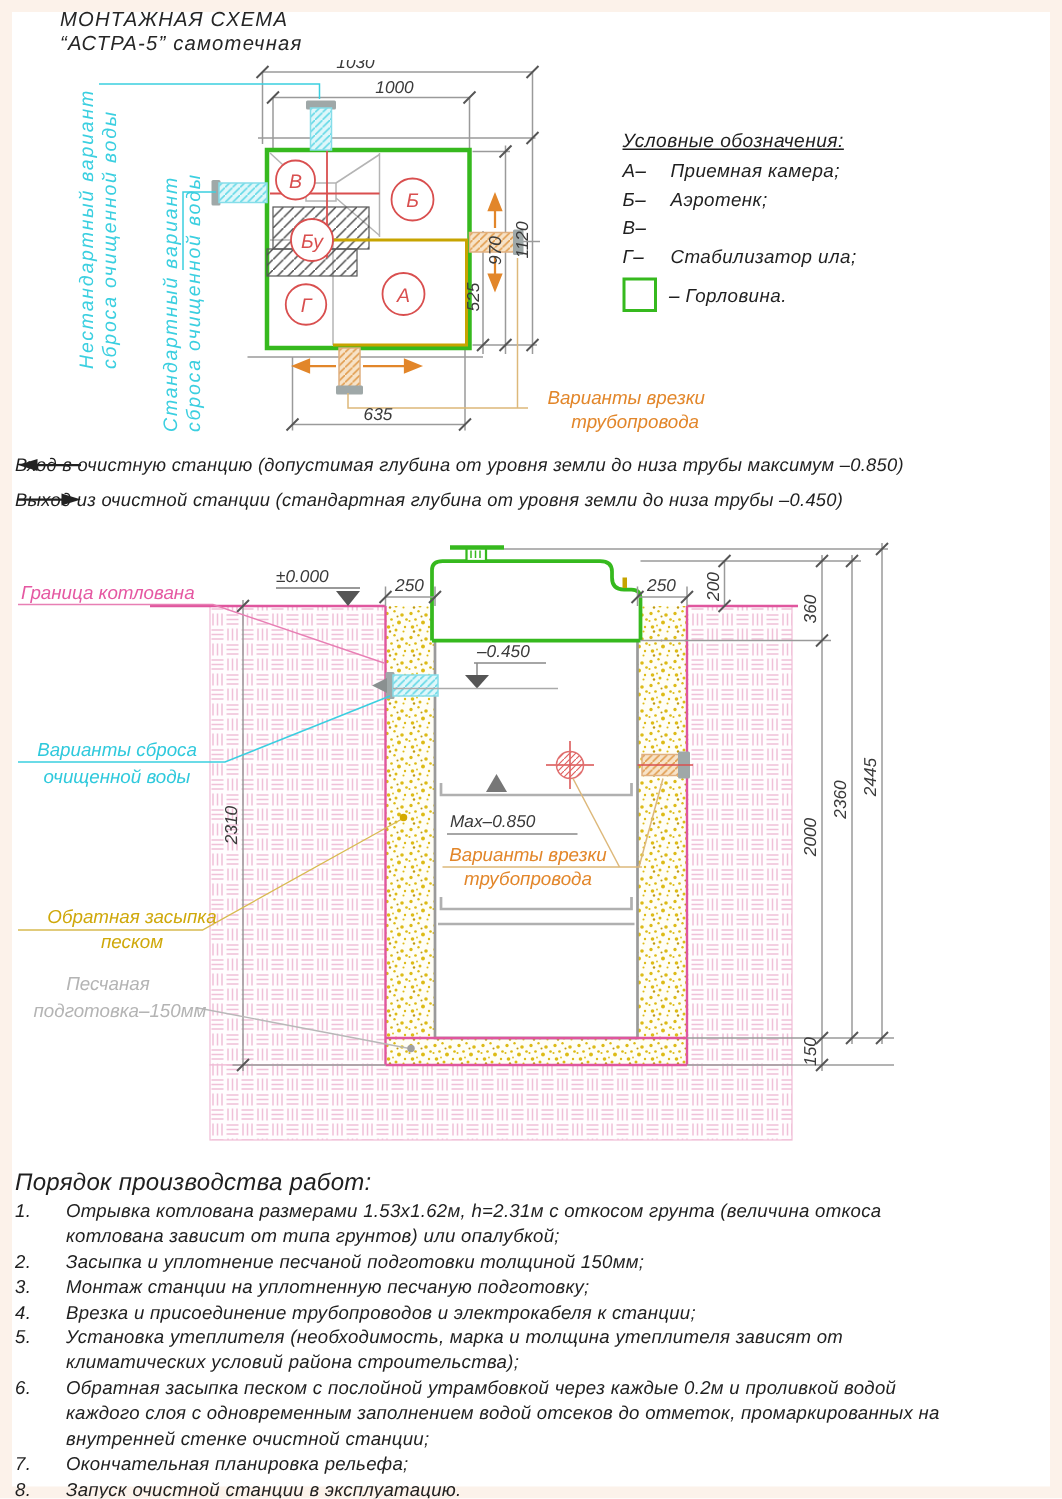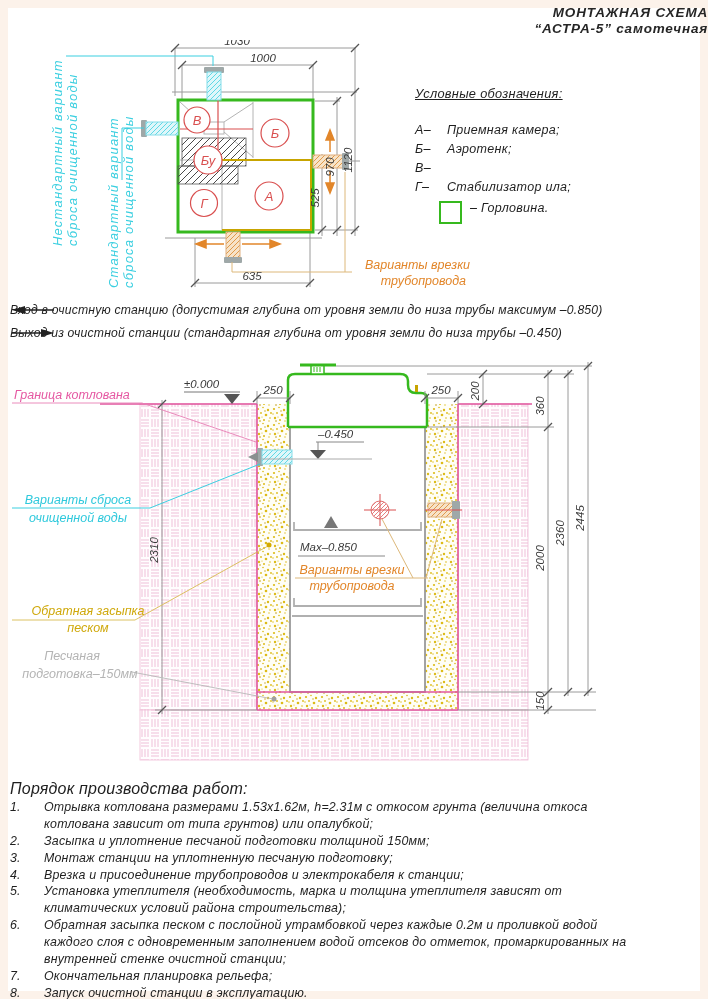--- a/index.html
+++ b/index.html
@@ -1,36 +1,36 @@
 <!DOCTYPE html>
 <html><head>
 <meta charset="utf-8">
 <style>
   html,body{margin:0;padding:0;background:#fff;}
   .page{position:relative;width:708px;height:999px;background:#fff;overflow:hidden;
         font-family:"Liberation Sans",sans-serif;font-style:italic;color:#1f1f1f;
         box-shadow:inset 0 0 0 8px #fcf2ea;}
   .abs{position:absolute;}
-  .title-wrap{left:40px;right:0;top:5px;text-align:right;font-size:13.5px;line-height:16px;
-              letter-spacing:0.8px;color:#262626;font-weight:700;}
+  .title-wrap{left:40px;right:0;top:5px;text-align:left;font-size:13.5px;line-height:16px;
+              letter-spacing:0.8px;color:#262626;font-weight:400;}
   svg{position:absolute;display:block;}
   svg text{font-family:"Liberation Sans",sans-serif;font-style:italic;font-size:11.5px;fill:#3a3a3a;}
   text.sec{font-size:13px;fill:#d94f4f;}
   text.cyan{fill:#2fc9dc;font-size:12.5px;}
   text.magenta{fill:#e558a2;font-size:12.5px;}
   text.olive{fill:#cfa80a;font-size:12.5px;}
   text.sandgray{fill:#b4b4b4;font-size:12.5px;}
   text.orange{fill:#e2862a;font-size:12.5px;}
   .cyan-vlabel{position:absolute;transform:rotate(-90deg);transform-origin:0 0;
                font-size:13px;letter-spacing:1.2px;line-height:15px;color:#3bcfe0;white-space:nowrap;}
   .legend{left:415px;top:86px;width:286px;font-size:12.5px;letter-spacing:0.3px;}
-  .legend-heading{text-decoration:underline;margin-bottom:20px;font-size:12.8px;}
+  .legend-heading{text-decoration:underline;margin-bottom:4px;font-size:12.8px;}
   .legend-item{display:flex;line-height:19px;}
   .legend-key{width:32px;flex:none;}
-  .legend-symbol-row{display:flex;align-items:flex-start;gap:8px;margin-top:4px;margin-left:24px;}
+  .legend-symbol-row{display:flex;align-items:center;gap:8px;margin-top:4px;}
   .legend-square{width:19px;height:19px;border:2.5px solid #36b91e;flex:none;}
   .io-notes{left:10px;top:303px;width:696px;font-size:12.2px;letter-spacing:0.2px;}
   .io-row{display:flex;align-items:center;gap:6px;margin-bottom:9px;}
   .io-icon{flex:none;width:46px;height:12px;}
   .work-order{left:10px;top:781px;width:660px;font-size:12.4px;line-height:16.9px;letter-spacing:0.2px;}
   .wo-heading{font-size:16px;margin-bottom:1px;}
   .wo-item{display:flex;}
   .wo-num{width:34px;flex:none;}
   .wo-text{width:600px;}
 </style>

